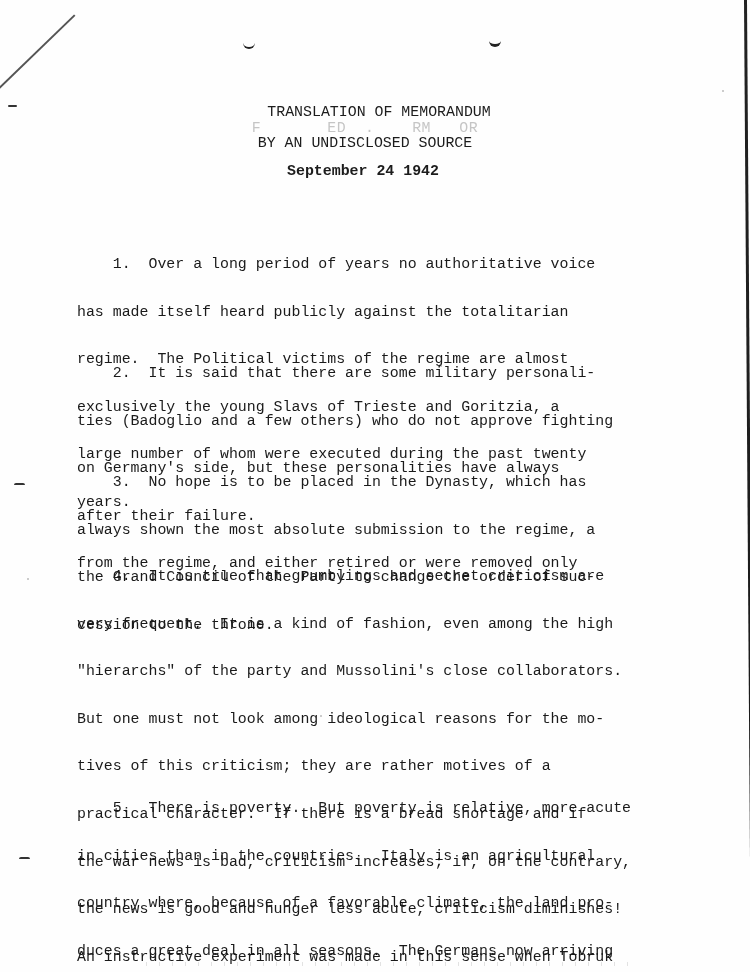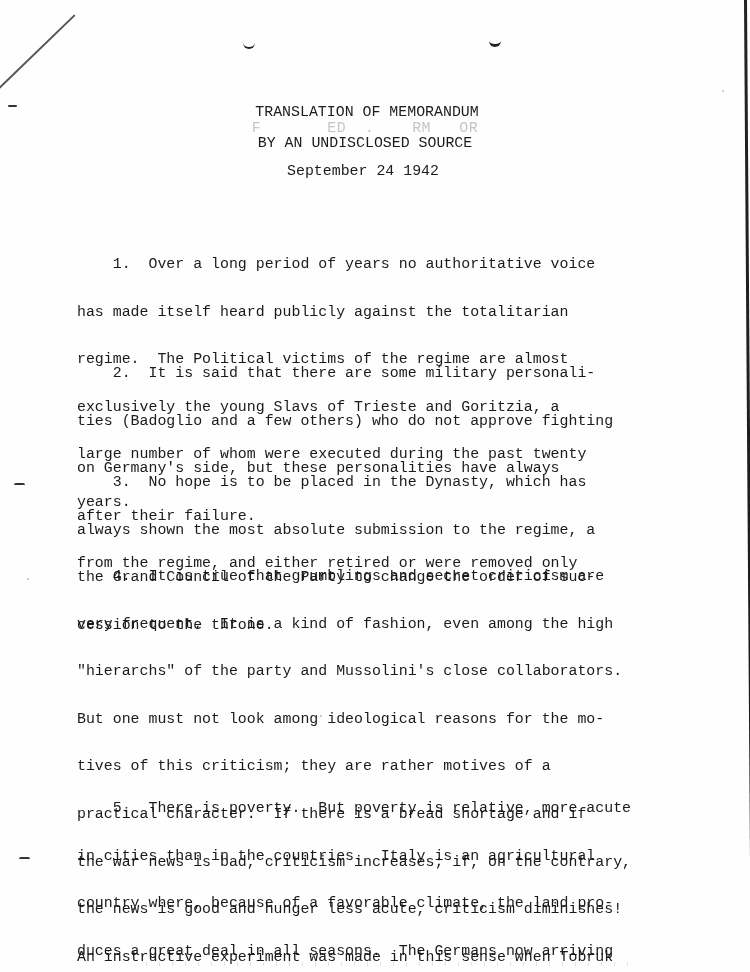--- a/index.html
+++ b/index.html
@@ -113,24 +113,24 @@
   <div class="hole" style="left:489px; top:40px; border-bottom-width:3px;"></div>
   <div class="tick" style="left:14px; top:483px; border-radius:6px 6px 0 0;"></div>
   <div class="tick" style="left:19px; top:857px; border-radius:6px 6px 0 0;"></div>
   <div class="right-edge"></div>
   <div class="speckle" style="left:27px; top:578px;"></div>
   <div class="speckle" style="left:722px; top:90px;"></div>
   <div class="speckle" style="left:440px; top:365px;"></div>
   <div class="speckle" style="left:320px; top:715px;"></div>
   <div class="bottom-noise"></div>
 
-  <div class="header-line mono" style="top:104px; left:11px;">TRANSLATION OF MEMORANDUM</div>
+  <div class="header-line mono" style="top:104px; left:23px;">TRANSLATION OF MEMORANDUM</div>
   <div class="header-line mono header-faded" style="top:120px; left:9px;">F       ED  .    RM   OR</div>
   <div class="header-line mono" style="top:135px; left:9px;">BY AN UNDISCLOSED SOURCE</div>
-  <div class="header-line mono" style="top:163px; left:7px;">September 24 1942</div>
+  <div class="header-line mono" style="top:163px; left:7px;font-weight:bold;">September 24 1942</div>
 
   <div class="para mono" style="top:225px;">
     <span class="line">    1.  Over a long period of years no authoritative voice</span>
     <span class="line">has made itself heard publicly against the totalitarian</span>
     <span class="line">regime.  The Political victims of the regime are almost</span>
     <span class="line">exclusively the young Slavs of Trieste and Goritzia, a</span>
     <span class="line">large number of whom were executed during the past twenty</span>
     <span class="line">years.</span>
   </div>
 

